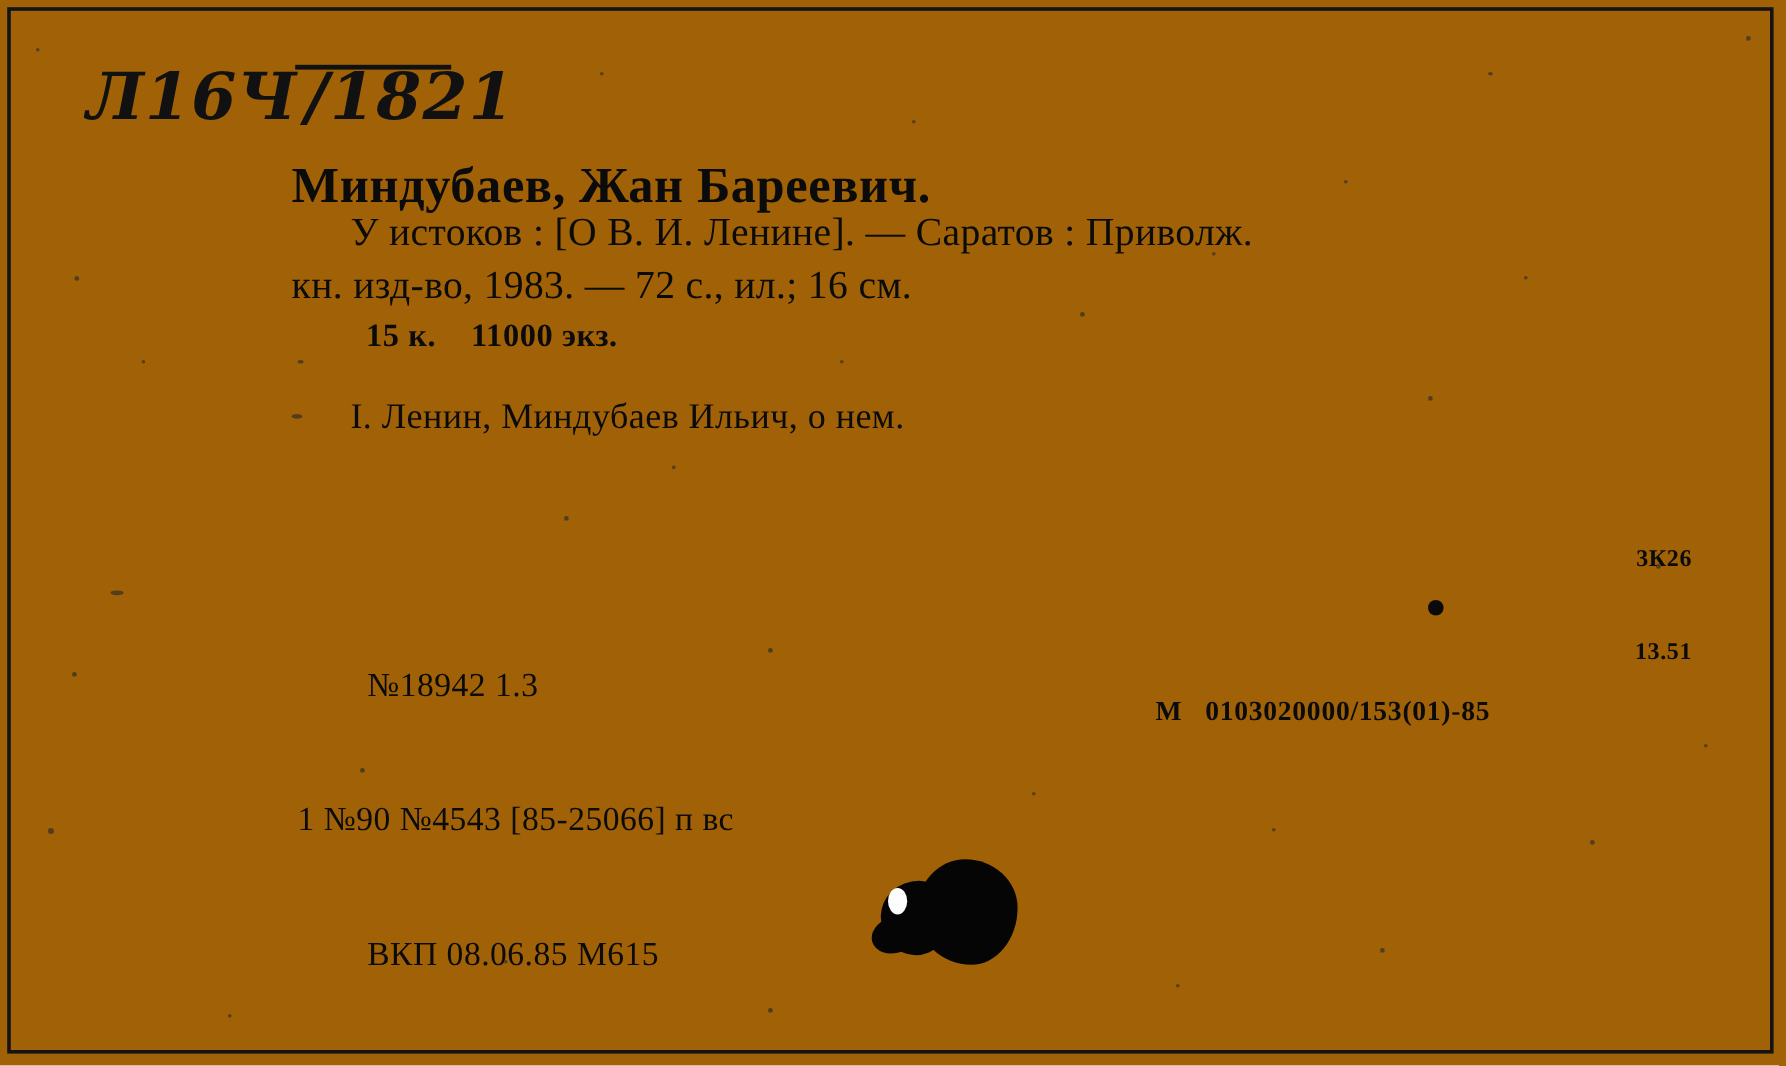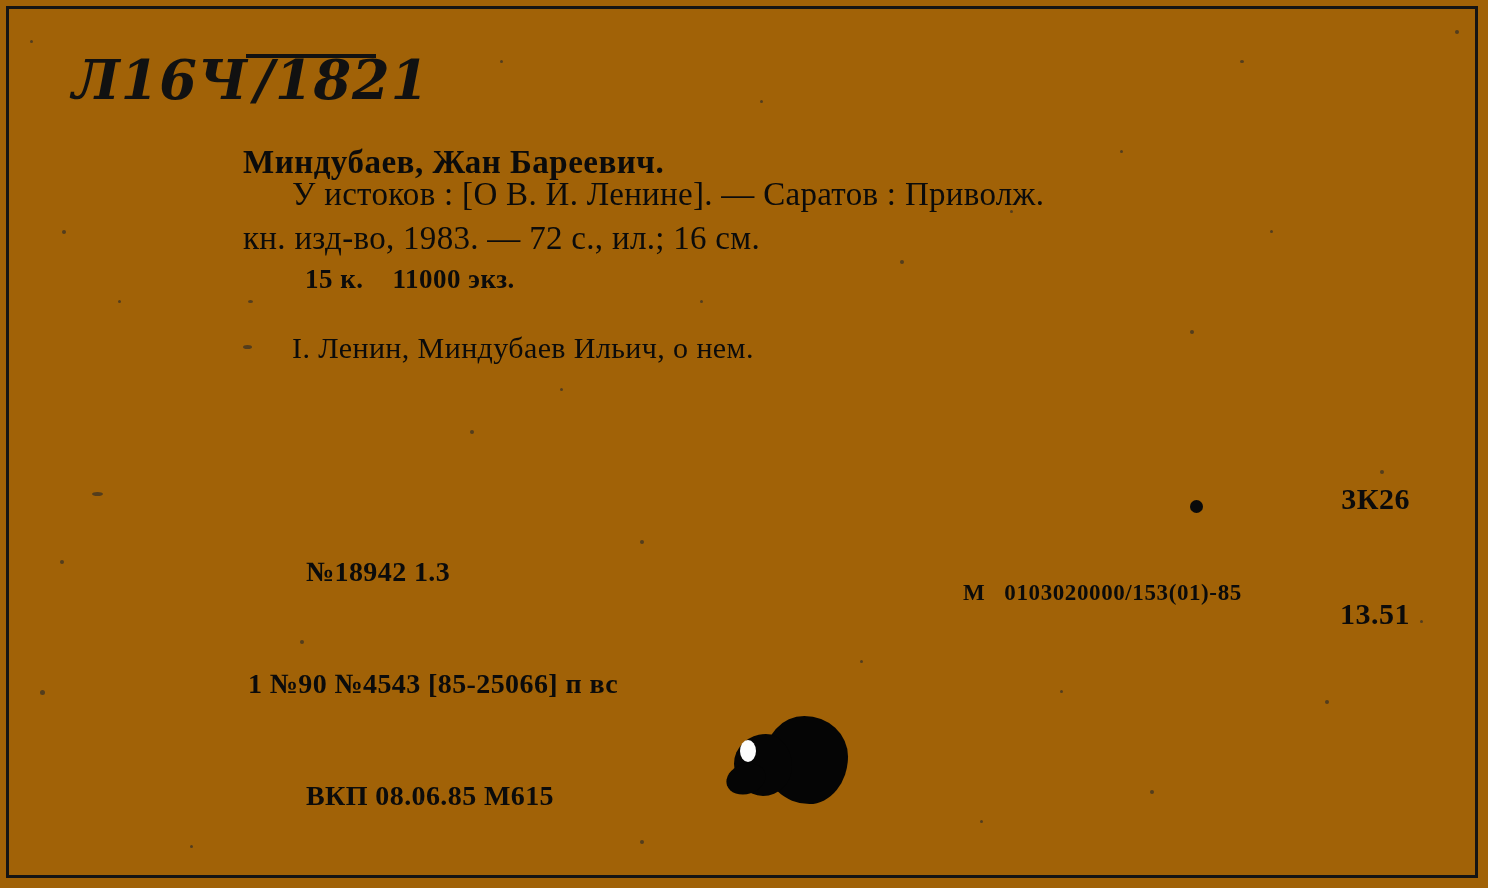--- a/index.html
+++ b/index.html
@@ -68,22 +68,22 @@
   }
   
   .typed {
     position: absolute;
     font-family: "Liberation Serif", serif;
     color: #0b0b0b;
     white-space: pre;
   }
   #author {
     left: 243px;
-    top: 144px;
-    font-size: 33px;
+    top: 131px;
+    font-size: 42px;
     font-weight: 700;
     letter-spacing: .5px;
   }
   #title-line-1 {
     left: 292px;
     top: 176px;
     font-size: 33px;
     letter-spacing: .3px;
   }
   #title-line-2 {
@@ -102,30 +102,30 @@
   #subject-heading {
     left: 292px;
     top: 331px;
     font-size: 30px;
     letter-spacing: .4px;
   }
   #udc-block {
     right: 78px;
     top: 403px;
     text-align: right;
-    font-size: 30px;
+    font-size: 20px;
     font-weight: 700;
     line-height: 1.28;
     letter-spacing: .5px;
   }
   #control-numbers {
     left: 248px;
     top: 479px;
     font-size: 28px;
-    font-weight: 700;
+    font-weight: 400;
     line-height: 1.33;
     letter-spacing: .4px;
   }
   #control-numbers .indent-1 { padding-left: 58px; }
   #control-numbers .indent-2 { padding-left: 0px; }
   #control-numbers .indent-3 { padding-left: 58px; }
   #publisher-code {
     left: 963px;
     top: 580px;
     font-size: 23px;

